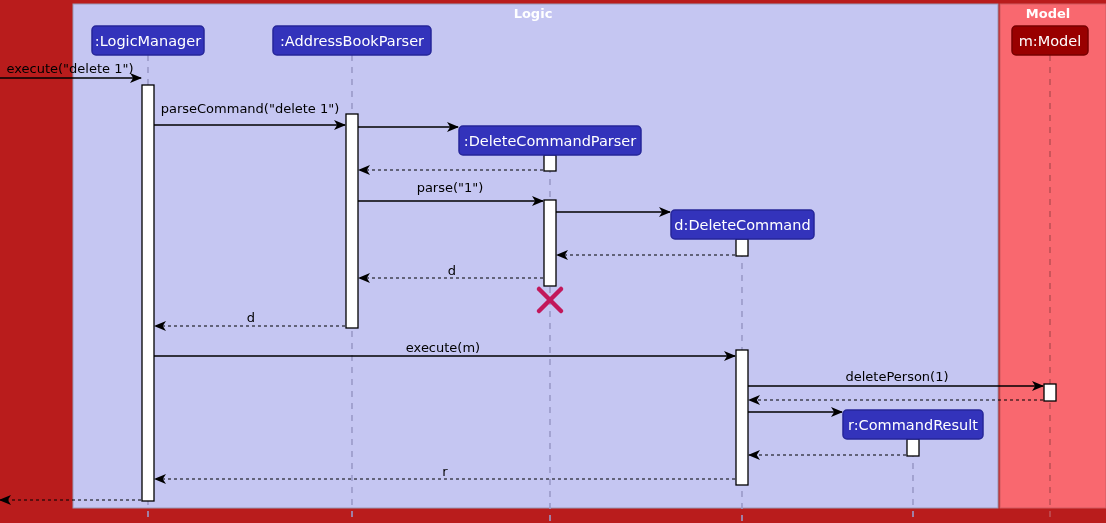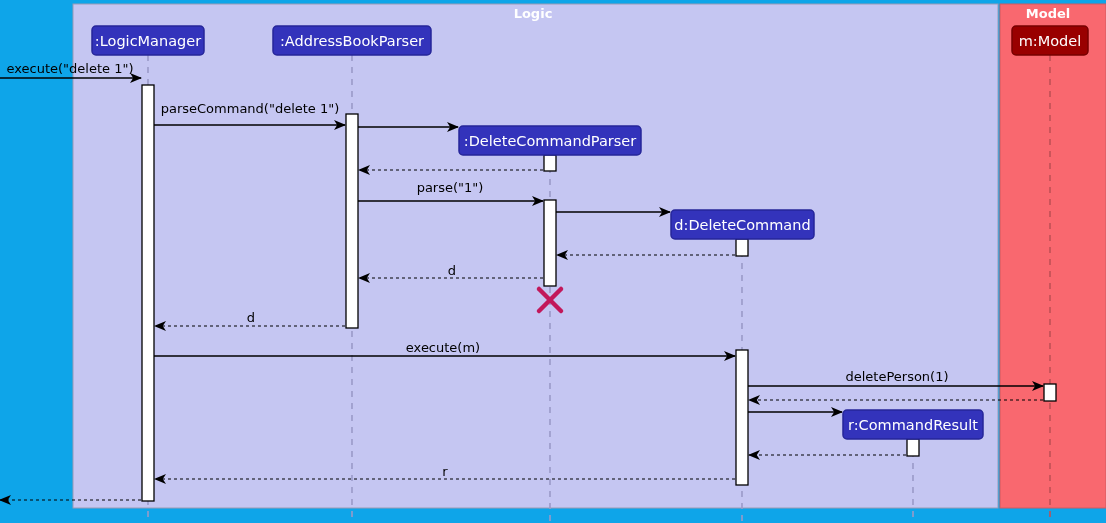--- a/index.html
+++ b/index.html
@@ -5,21 +5,21 @@
   html, body {
     margin: 0;
     padding: 0;
     background: #ffffff;
   }
   #diagram {
     position: relative;
     width: 1106px;
     height: 523px;
     overflow: hidden;
-    background: #0ea5e9;
+    background: #b91c1c;
     font-family: "DejaVu Sans", "Liberation Sans", sans-serif;
   }
   #svg-root {
     position: absolute;
     left: 0;
     top: 0;
     width: 1106px;
     height: 523px;
   }
   .pkg-label {

